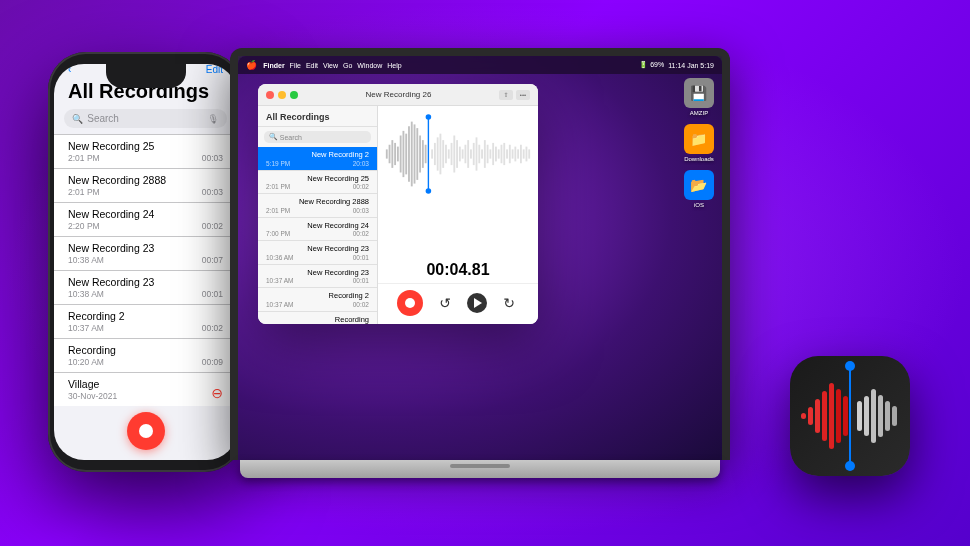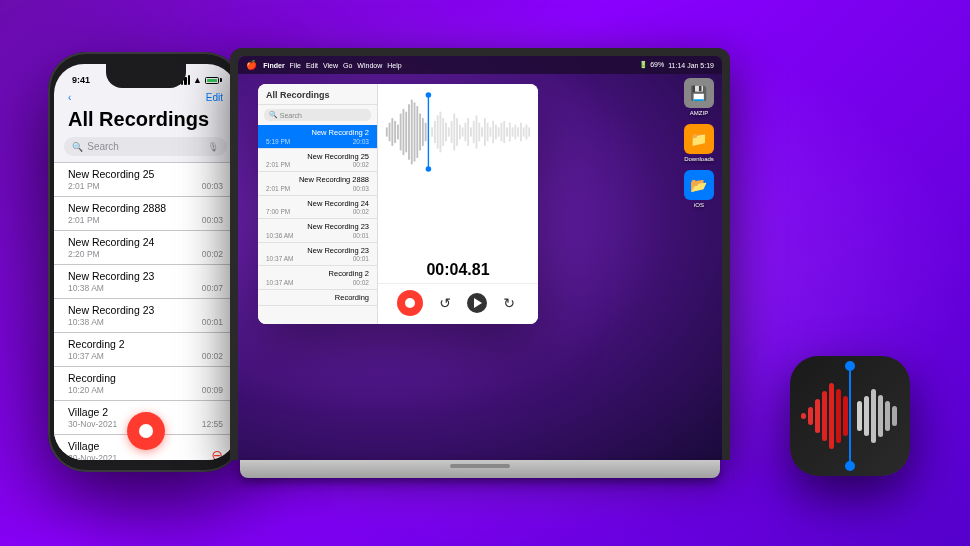--- a/index.html
+++ b/index.html
@@ -462,35 +462,20 @@
   </style>
 </head>
 <body>
 
 <div class="bg-glow"></div>
 
 <div class="iphone">
   <div class="iphone-screen">
     <div class="iphone-notch"></div>
 
-    <div class="iphone-status">
-      <span>9:41</span>
-      <div class="iphone-status-right">
-        <div class="signal-bars">
-          <span style="height:4px"></span>
-          <span style="height:6px"></span>
-          <span style="height:8px"></span>
-          <span style="height:10px"></span>
-        </div>
-        <span class="wifi-icon">▲</span>
-        <div class="battery-icon">
-          <div class="battery-fill"></div>
-        </div>
-      </div>
-    </div>
 
     <div class="iphone-nav">
       <span class="iphone-back">
         <span>‹</span>
         <span></span>
       </span>
       <span class="iphone-edit">Edit</span>
     </div>
 
     <div class="iphone-title">All Recordings</div>
@@ -542,27 +527,20 @@
         <div class="iphone-item-meta">
             <span>10:37 AM</span>
             <span>00:02</span>
           </div>
       </div>
       <div class="iphone-list-item">
         <div class="iphone-item-name">Recording</div>
         <div class="iphone-item-meta">
             <span>10:20 AM</span>
             <span>00:09</span>
-          </div>
-      </div>
-      <div class="iphone-list-item">
-        <div class="iphone-item-name">Village 2</div>
-        <div class="iphone-item-meta">
-            <span>30-Nov-2021</span>
-            <span>12:55</span>
           </div>
       </div>
       <div class="iphone-last-item">
         <div>
           <div class="iphone-item-name">Village</div>
           <div class="iphone-item-meta">
               <span>30-Nov-2021</span>
             </div>
         </div>
         <span class="iphone-delete-icon">⊖</span>
@@ -609,20 +587,32 @@
             <span class="mac-icon-label">Downloads</span>
           </div>
           <div class="mac-icon">
             <div class="mac-icon-img" style="background:#007aff;">📂</div>
             <span class="mac-icon-label">iOS</span>
           </div>
         </div>
 
         <div class="vm-window">
 
+          <div class="vm-titlebar">
+            <div class="vm-traffic">
+              <div class="vm-dot vm-dot-red"></div>
+              <div class="vm-dot vm-dot-yellow"></div>
+              <div class="vm-dot vm-dot-green"></div>
+            </div>
+            <span class="vm-title-text">New Recording 26</span>
+            <div class="vm-window-btns">
+              <div class="vm-window-btn">⇧</div>
+              <div class="vm-window-btn">•••</div>
+            </div>
+          </div>
 
           <div class="vm-body">
 
             <div class="vm-left">
               <div class="vm-left-header">All Recordings</div>
               <div class="vm-search">
                 <span>🔍</span>
                 <span>Search</span>
               </div>
               <div class="vm-list">

